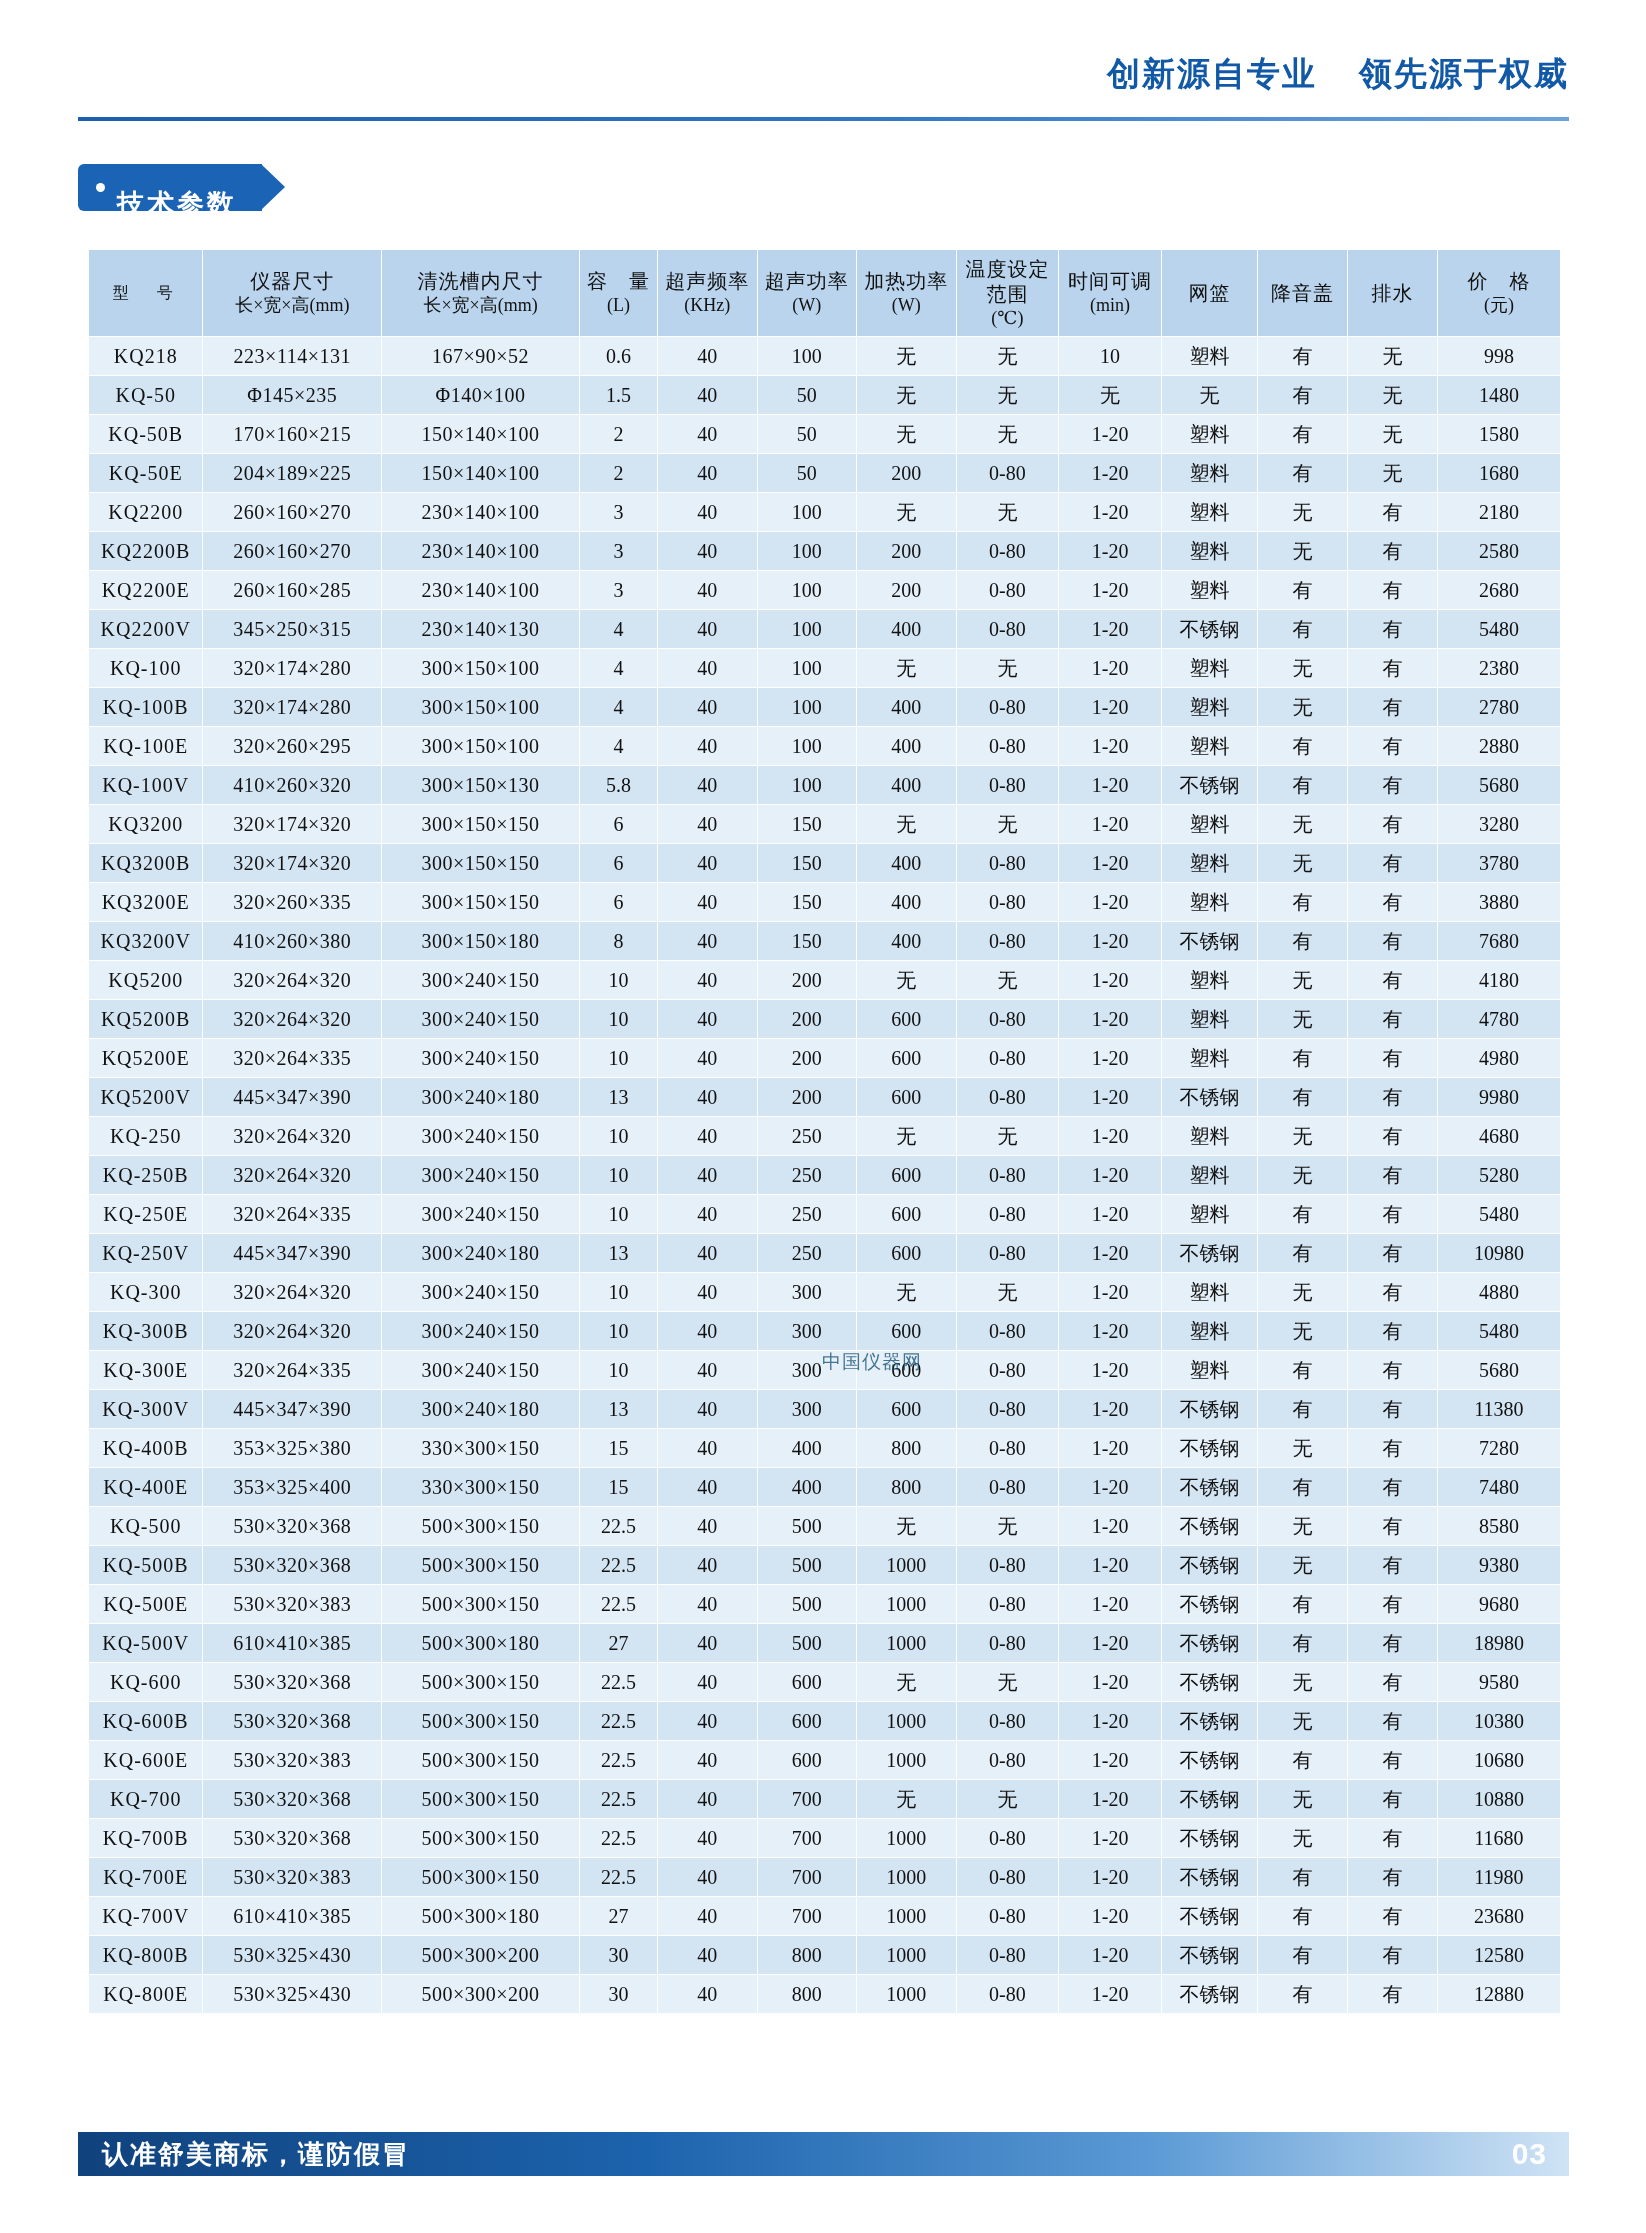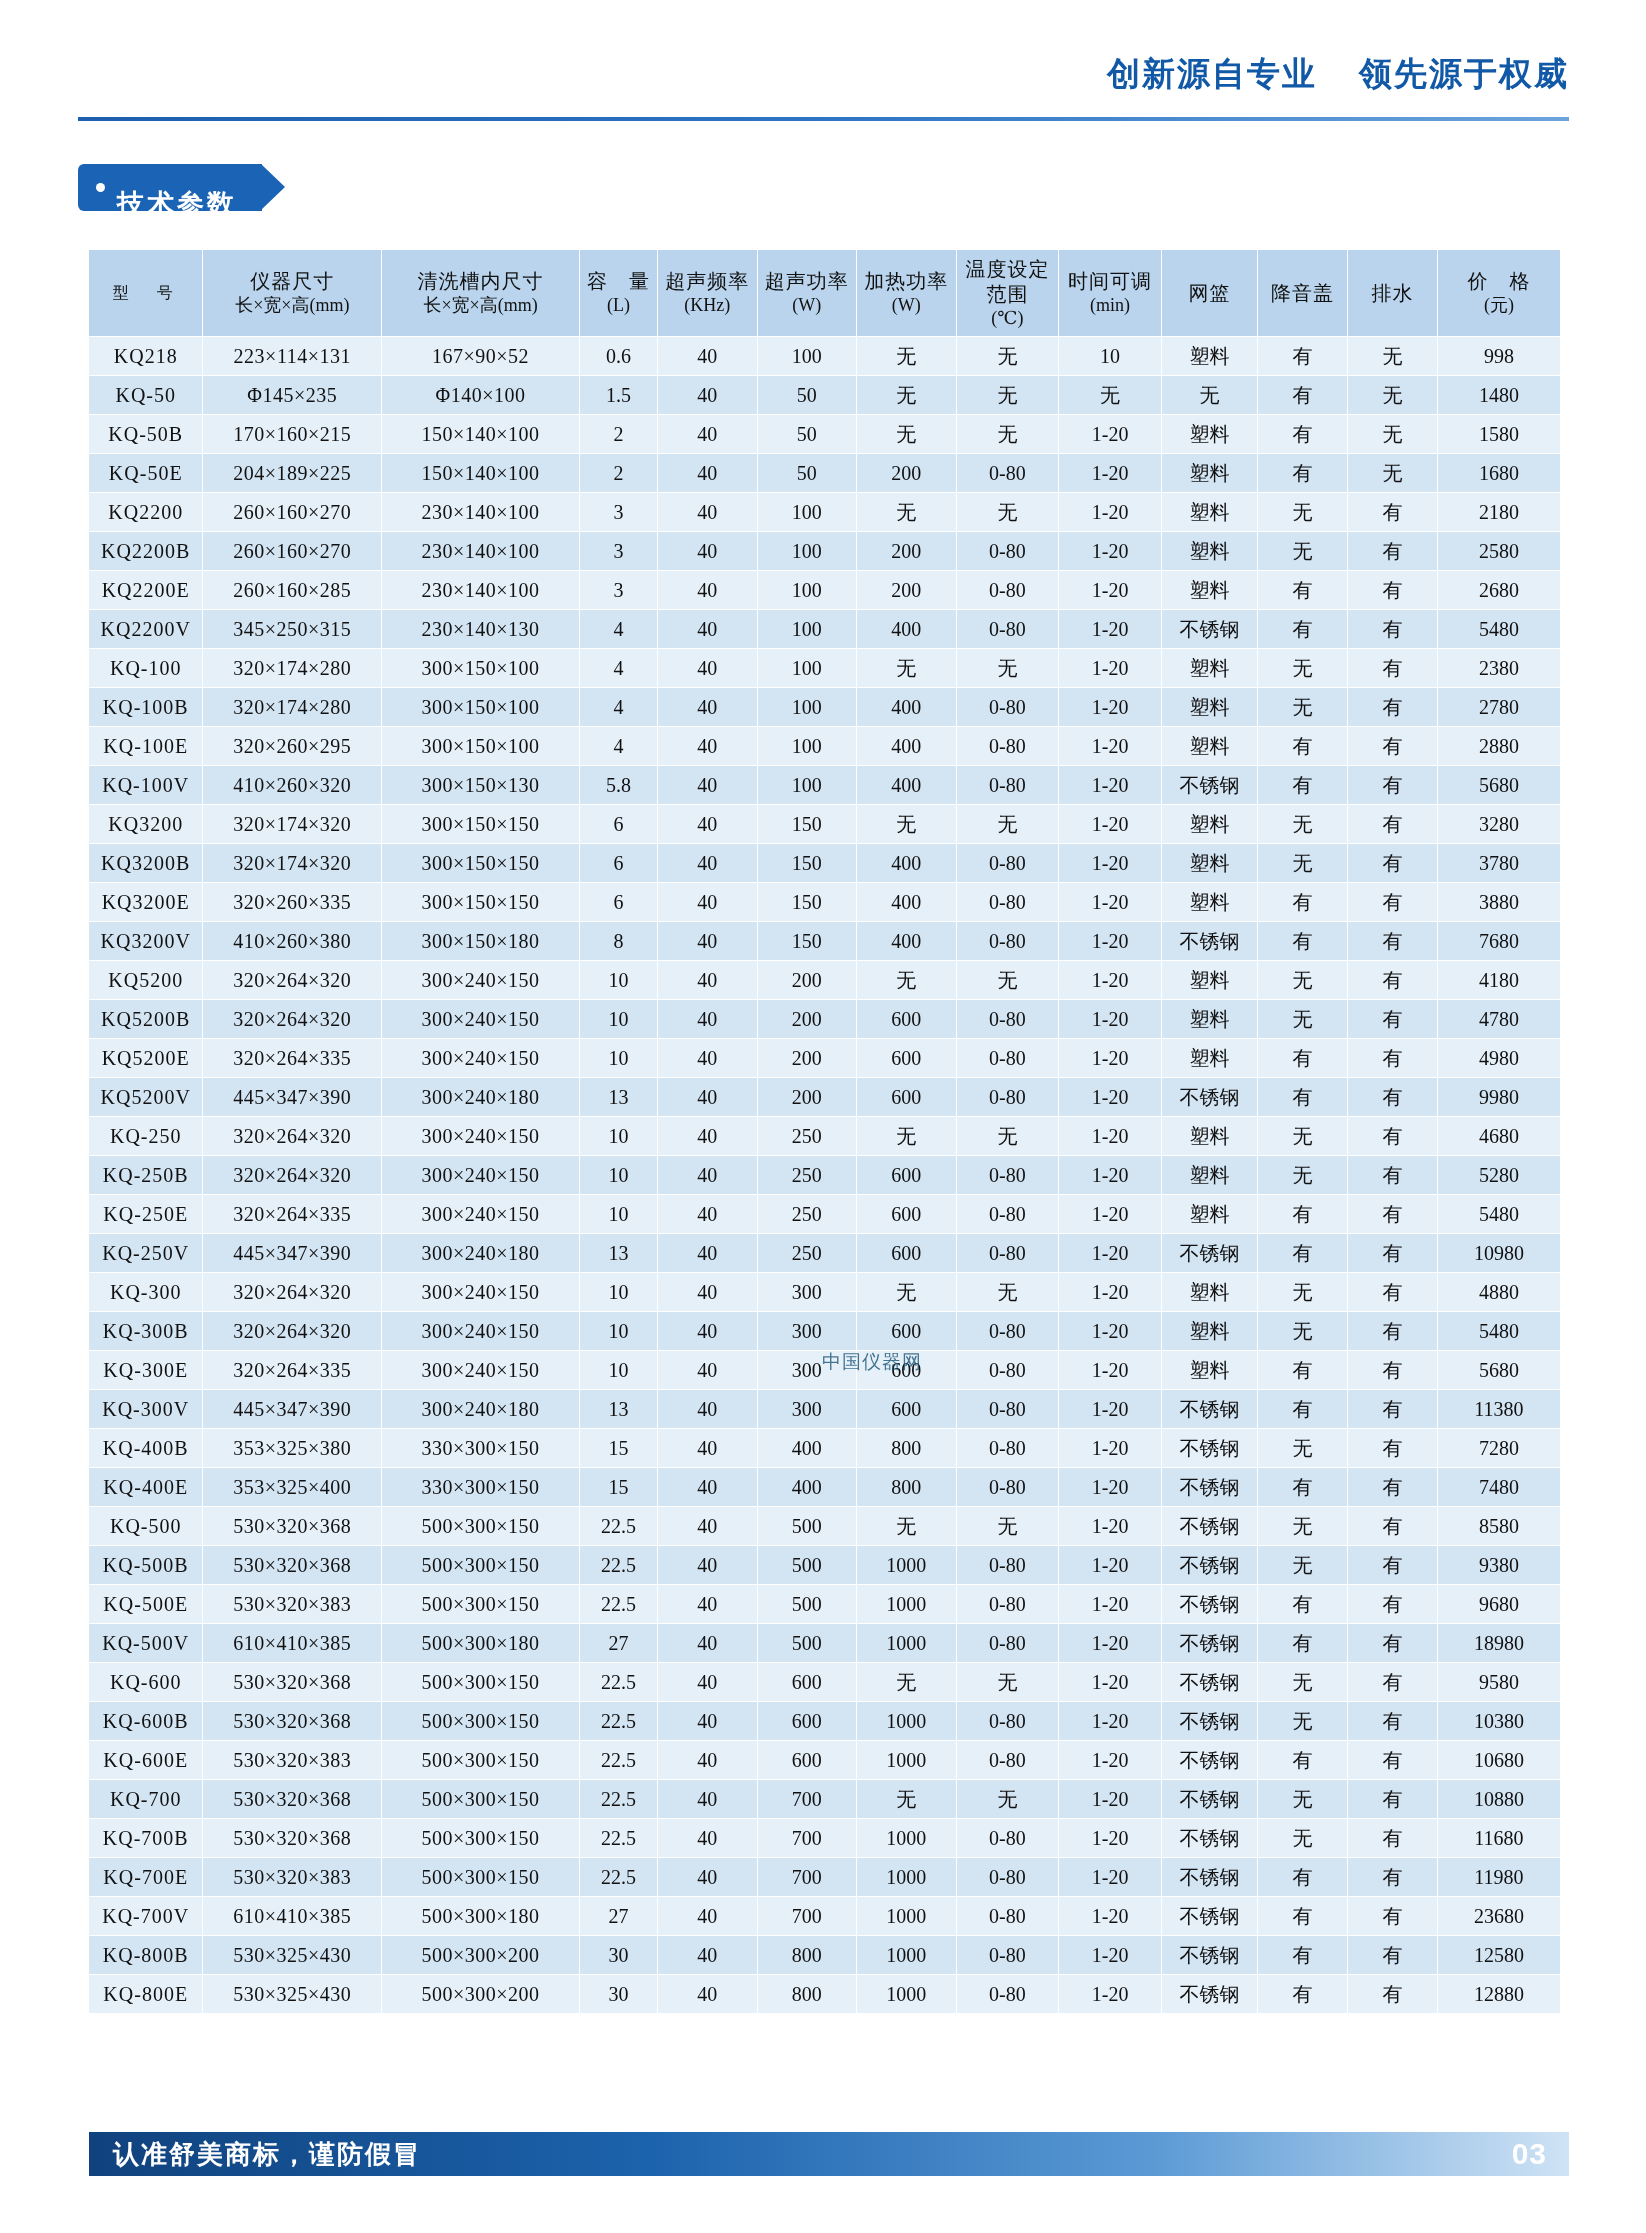--- a/index.html
+++ b/index.html
@@ -145,21 +145,20 @@
     pointer-events: none;
   }
 
   
   .page-footer {
     position: absolute;
     left: 78px;
     right: 78px;
     bottom: 58px;
     height: 44px;
-    margin-left: 11px;
   }
   .footer-bar {
     position: absolute;
     left: 0; top: 0;
     width: 100%;
     height: 44px;
     background: linear-gradient(to right, #10427d 0%, #1c63ad 38%, #5b9ad5 72%, #cfe3f5 100%);
   }
   .footer-text {
     position: absolute;

